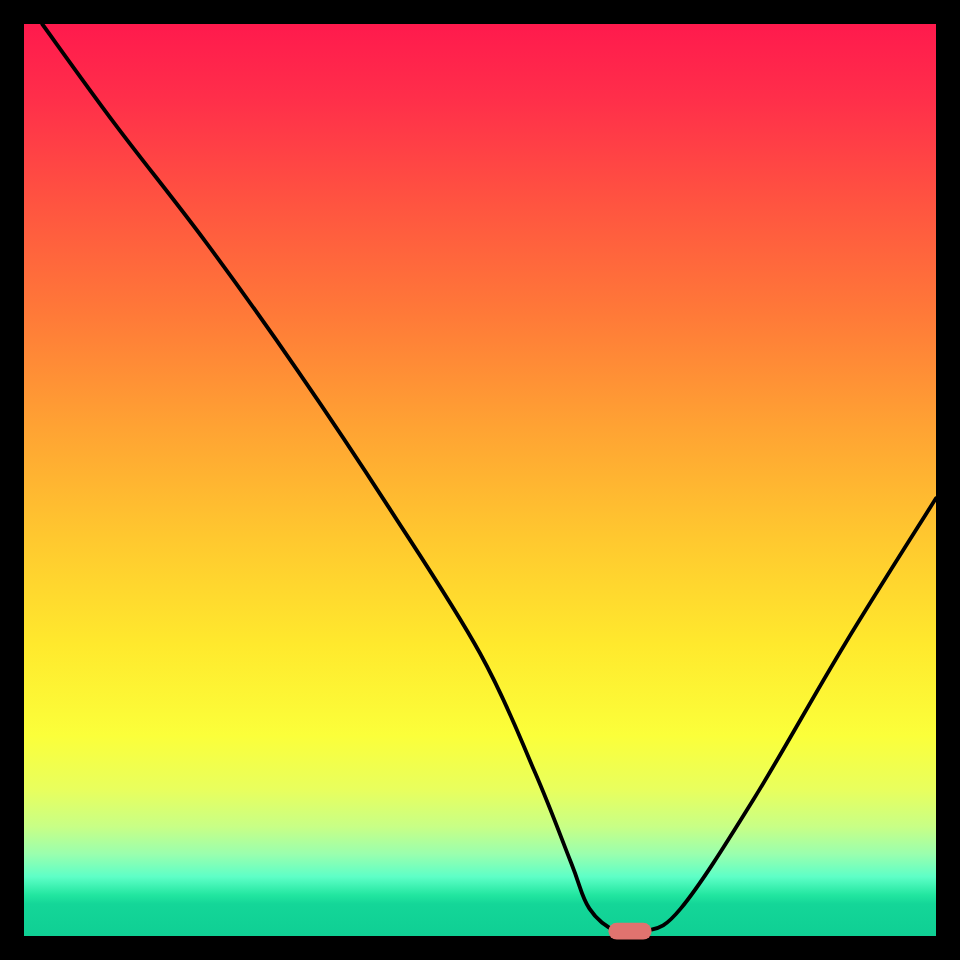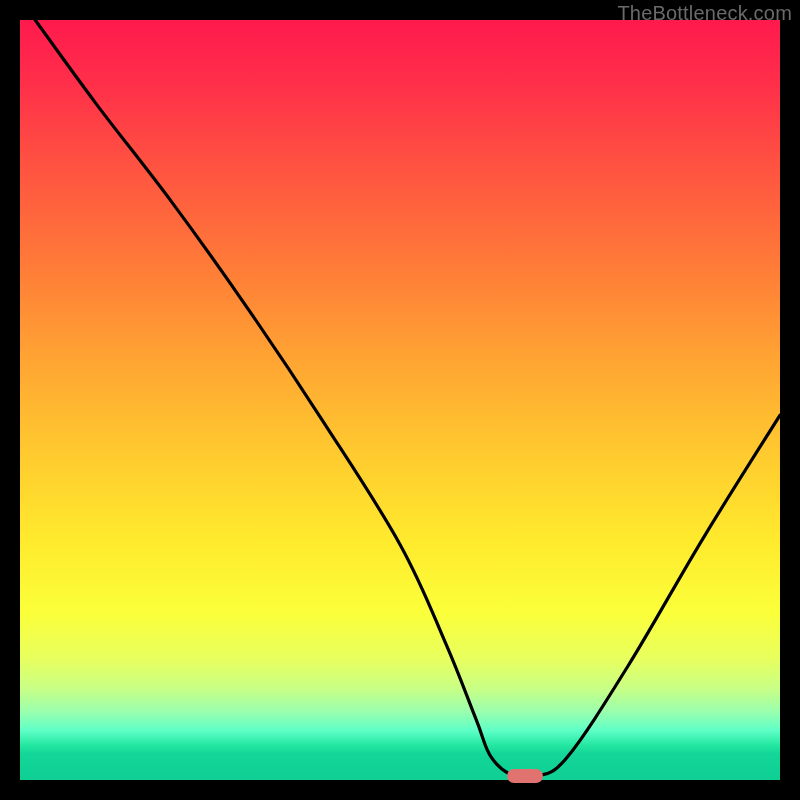--- a/index.html
+++ b/index.html
@@ -63,20 +63,19 @@
     width: 36px;
     height: 14px;
     border-radius: 7px;
     background: #e0736f;
   }
 </style>
 </head>
 <body>
 
 <div class="chart-container">
-  <div class="watermark">TheBottleneck.com</div>
   <div class="plot-area">
     <svg class="curve" viewBox="0 0 760 760" preserveAspectRatio="none">
       <path d="M 15.20 0.00 C 26.14 15.05, 51.38 50.77, 76.00 83.60 C 100.62 116.43, 124.64 145.46, 152.00 182.40 C 179.36 219.34, 200.64 249.13, 228.00 288.80 C 255.36 328.47, 276.64 360.39, 304.00 402.80 C 331.36 445.21, 358.11 484.73, 380.00 524.40 C 401.89 564.07, 411.92 591.74, 425.60 623.20 C 439.28 654.66, 447.79 678.68, 456.00 699.20 C 464.21 719.72, 464.36 726.94, 471.20 737.20 C 478.04 747.46, 485.79 752.78, 494.00 756.20 C 502.21 759.62, 507.22 759.62, 516.80 756.20 C 526.38 752.78, 530.78 757.04, 547.20 737.20 C 563.62 717.36, 583.38 685.67, 608.00 646.00 C 632.62 606.33, 656.64 561.94, 684.00 516.80 C 711.36 471.66, 746.32 417.09, 760.00 395.20" fill="none" stroke="#000" stroke-width="3.2" stroke-linecap="round" stroke-linejoin="round"></path>
     </svg>
     <div class="marker" style="left: 487.4px; top: 749.2px; background: rgb(224, 115, 111);"></div>
   </div>
 </div>
 
 </body></html>

